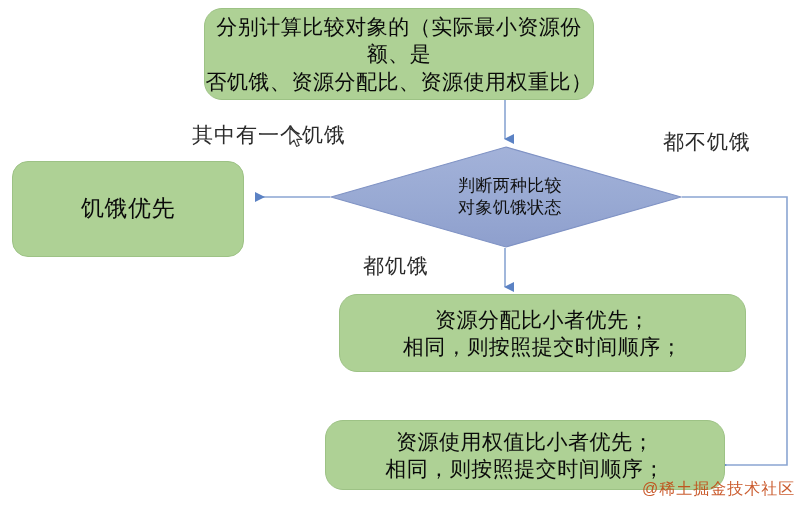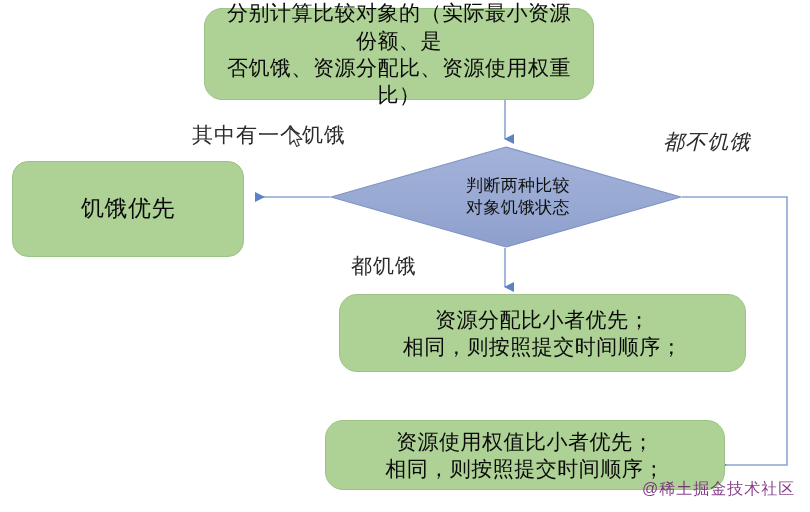--- a/index.html
+++ b/index.html
@@ -30,21 +30,21 @@
     letter-spacing: 0.5px;
     white-space: pre-line;
     font-weight: 400;
   }
   #box-top {
     left: 204px;
     top: 8px;
     width: 390px;
     height: 92px;
     font-size: 21px;
-    padding: 0 14px;
+    padding: 0 0;
   }
   #box-hungry-priority {
     left: 12px;
     top: 161px;
     width: 232px;
     height: 96px;
     font-size: 23px;
     border-radius: 16px;
   }
   #box-alloc-ratio {
@@ -66,21 +66,21 @@
   .diamond {
     position: absolute;
     left: 330px;
     top: 146px;
     width: 352px;
     height: 102px;
   }
   .diamond svg { display: block; }
   .diamond-label {
     position: absolute;
-    left: 12px;
+    left: 4px;
     top: 0;
     width: 352px;
     height: 102px;
     display: flex;
     align-items: center;
     justify-content: center;
     text-align: center;
     font-size: 17px;
     line-height: 1.28;
     color: #111;
@@ -89,22 +89,22 @@
   }
 
   .edge-label {
     position: absolute;
     color: #2b2b2b;
     font-size: 21px;
     letter-spacing: 1px;
     white-space: nowrap;
   }
   #label-one-hungry { left: 192px; top: 121px; }
-  #label-none-hungry { left: 663px; top: 128px; font-style: italic; }
-  #label-both-hungry { left: 351px; top: 252px; }
+  #label-none-hungry { left: 663px; top: 128px; }
+  #label-both-hungry { left: 363px; top: 252px; }
 
   .connectors {
     position: absolute;
     left: 0;
     top: 0;
     width: 810px;
     height: 512px;
     pointer-events: none;
   }
 
@@ -114,21 +114,21 @@
     top: 127px;
     width: 16px;
     height: 22px;
   }
 
   .watermark {
     position: absolute;
     left: 642px;
     top: 479px;
     font-size: 16px;
-    color: #701a75;
+    color: #c2410c;
     letter-spacing: 1px;
     white-space: nowrap;
     opacity: 0.85;
   }
 </style>
 </head>
 <body>
 
 <div id="canvas">
 

